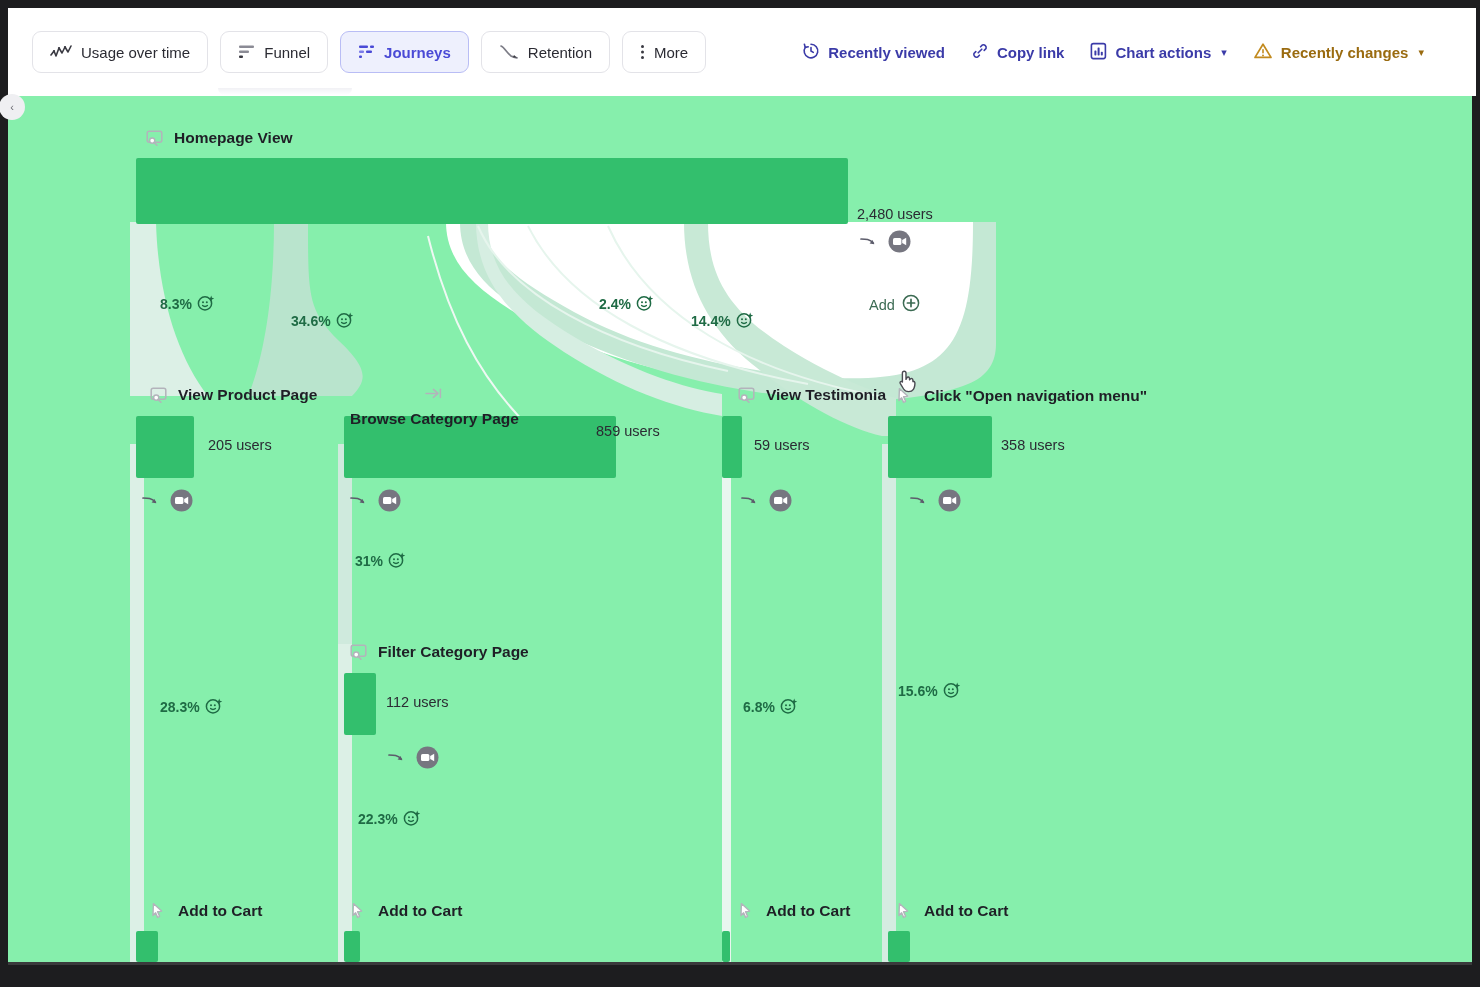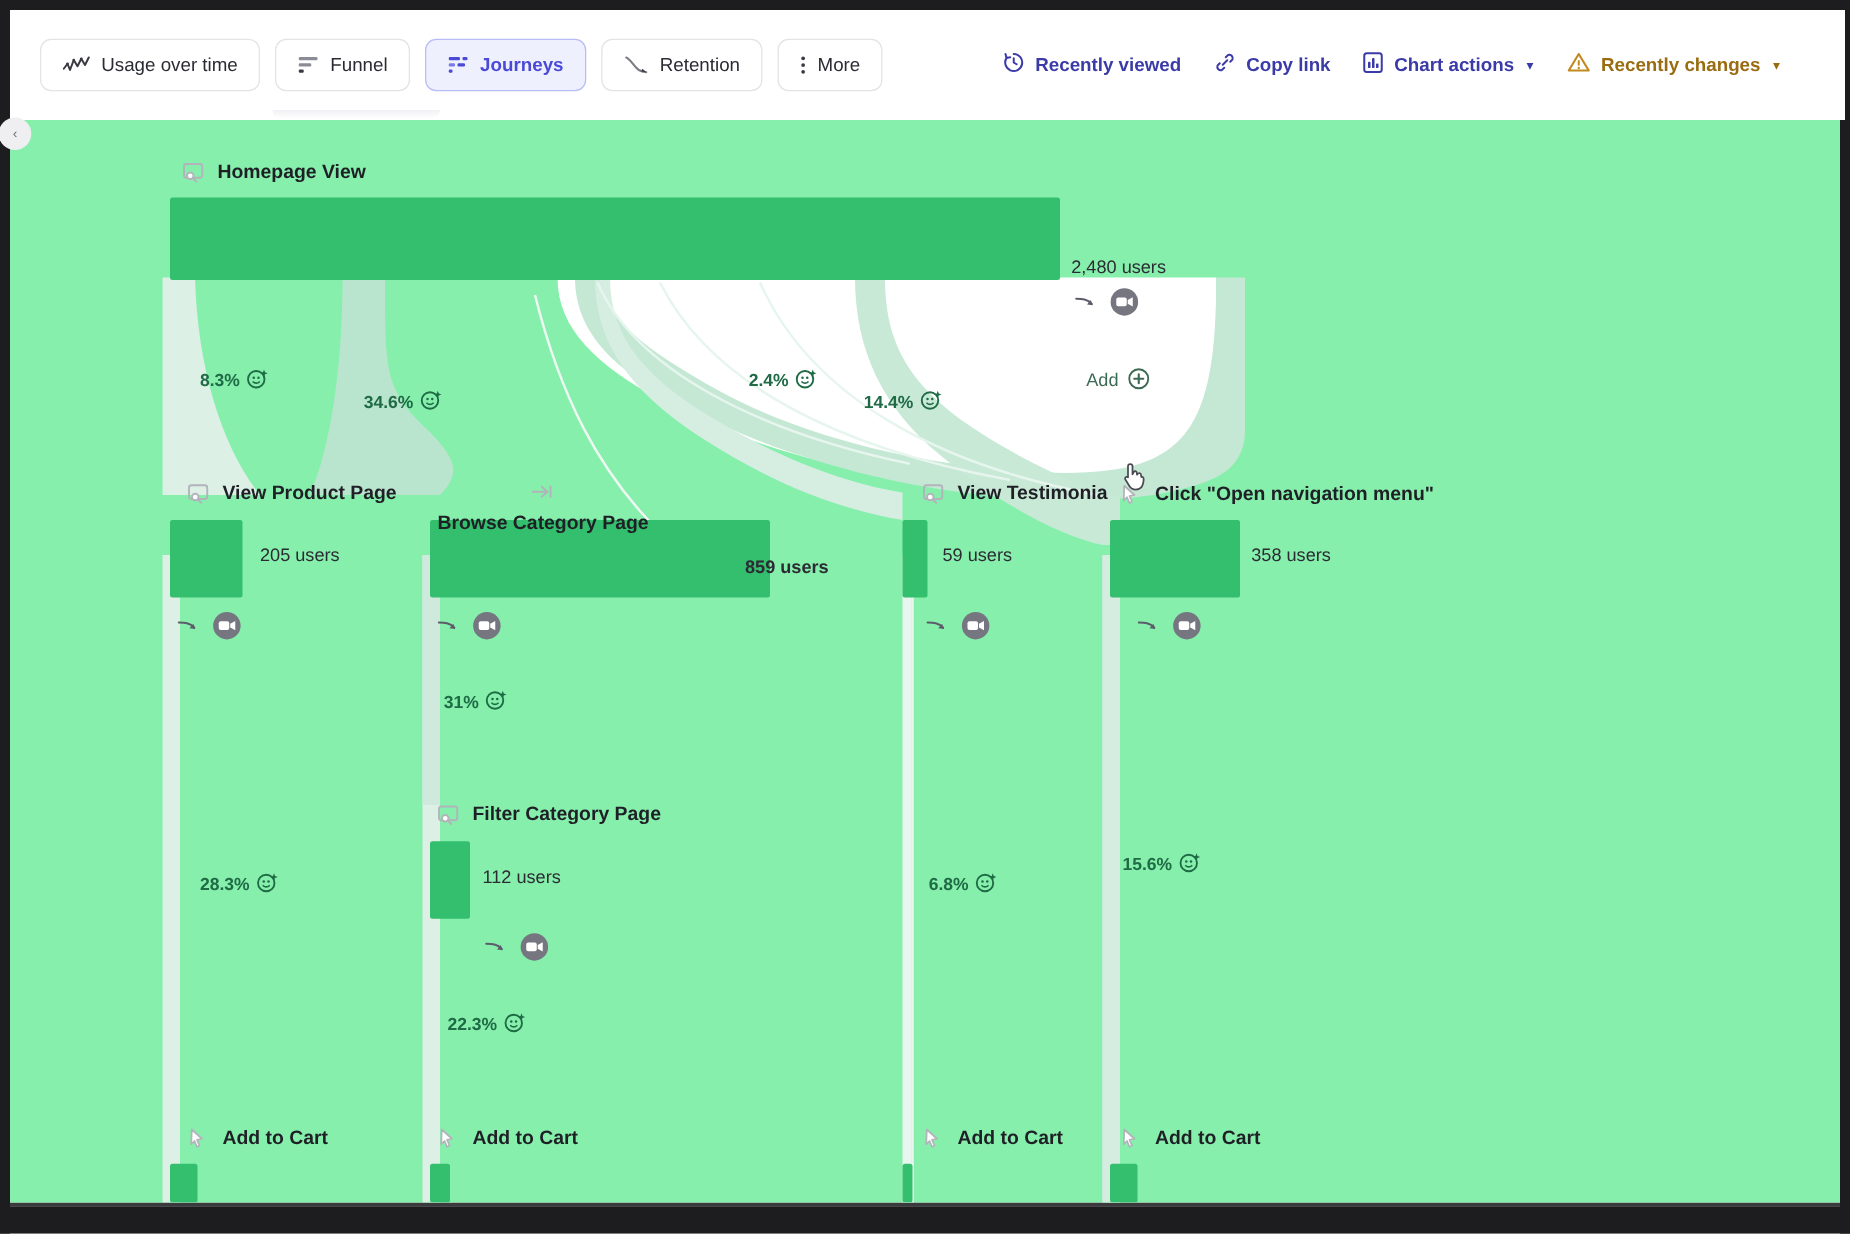--- a/index.html
+++ b/index.html
@@ -398,21 +398,21 @@
       <span>
         <svg width="19" height="15" viewBox="0 0 19 15" fill="none">
           <path d="M1 7.4 H11.6" stroke="#b3b3bb" stroke-width="1.5" stroke-linecap="round"></path>
           <path d="M8.4 3.4 L13 7.4 L8.4 11.4" stroke="#b3b3bb" stroke-width="1.5" stroke-linecap="round" stroke-linejoin="round" fill="none"></path>
           <path d="M15.4 3.2 L15.4 11.6" stroke="#b3b3bb" stroke-width="1.5" stroke-linecap="round"></path>
         </svg>
       </span>
       <span>Browse Category Page</span>
     </div>
     <div class="node-bar" style="left:336px; top:320px; width:272px; height:62px;"></div>
-    <div class="node-count" style="left:588px; top:350px;font-weight:bold;">859 users</div>
+    <div class="node-count" style="left:588px; top:327px;">859 users</div>
     <div class="replay" style="left:342px; top:393px;">
       <span>
         <svg width="17" height="14" viewBox="0 0 17 14" fill="none">
           <path d="M1 4 C5.5 4, 10 4, 13.4 8.2" stroke="#5c5c6b" stroke-width="1.7" stroke-linecap="round" fill="none"></path>
           <path d="M9.6 8.6 L14.2 9.2 L12.6 5" fill="#5c5c6b"></path>
         </svg>
       </span>
       <span>
         <svg width="23" height="23" viewBox="0 0 23 23" fill="none">
           <circle cx="11.5" cy="11.5" r="11" fill="#767680"></circle>

